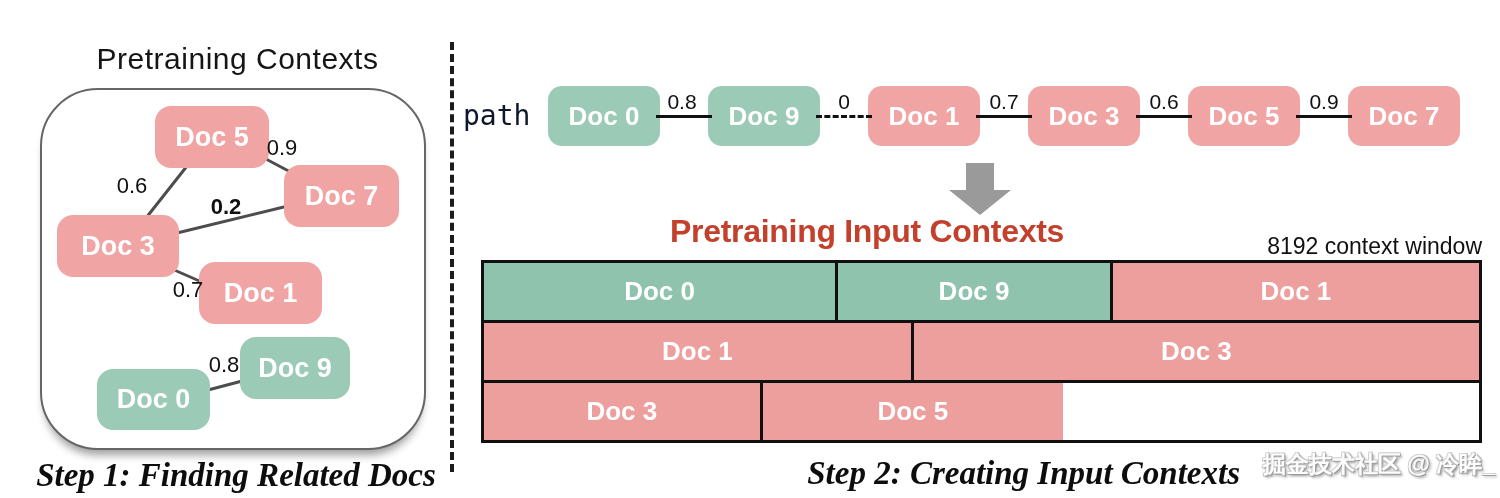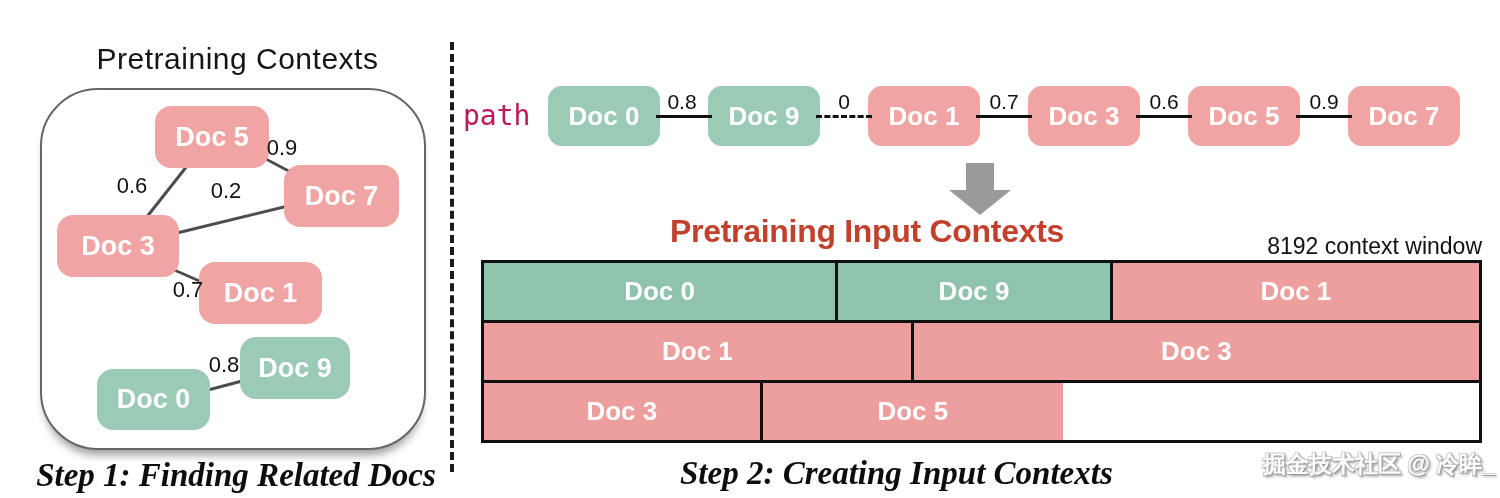--- a/index.html
+++ b/index.html
@@ -25,21 +25,21 @@
   .caption { font-family:Liberation Serif, serif; font-weight:bold;
              font-style:italic; font-size:33px; color:#0d0d0d; }
   .s1-caption { left:0; top:457px; width:472px; text-align:center; }
 
   
   .divider { left:450px; top:42px; height:430px; width:0;
              border-left:4px dashed #1c1c1c; }
 
   
   .path-label { left:463px; top:99px; font-family:"DejaVu Sans Mono", monospace;
-                font-size:28px; color:#be185d; }
+                font-size:28px; color:#0f172a; }
   .pnode { top:86px; width:112px; height:60px; border-radius:14px;
            position:absolute; display:flex; align-items:center; justify-content:center;
            color:#fff; font-size:26px; font-weight:bold; }
   .plink { top:115px; height:0; width:56px; position:absolute; }
   .plink.solid  { border-top:3.5px solid #111; }
   .plink.dashed { border-top:3.5px dashed #111; }
   .plink-label { top:90px; width:60px; position:absolute; text-align:center;
                  font-size:21px; color:#111; }
 
   .arrow-shaft { left:966px; top:163px; width:28px; height:27px; background:#9a9a9a; }
@@ -56,21 +56,21 @@
                border:3px solid #101010; display:flex; flex-direction:column; }
   .ctx-row { flex:1; display:flex; }
   .ctx-row:not(:last-child) { border-bottom:3px solid #101010; }
   .cell { display:flex; align-items:center; justify-content:center;
           color:#fff; font-size:26px; font-weight:bold; }
   .cell:not(:last-child) { border-right:3px solid #101010; }
   .cell.t-teal { background:#90c3ae; }
   .cell.t-pink { background:#ec9f9c; }
   .cell.grow { flex-grow:1; }
 
-  .s2-caption { left:680px; top:455px; width:580px; text-align:left; }
+  .s2-caption { left:660px; top:455px; width:580px; text-align:right; }
 
   .watermark { left:1205px; top:449px; width:290px; text-align:right;
                font-size:23px; font-weight:bold; color:#fdfdfd;
                text-shadow:1px 1px 0 #9a9a9a, -1px -1px 0 #d6d6d6,
                            1px -1px 0 #bdbdbd, -1px 1px 0 #bdbdbd, 2px 2px 3px #8d8d8d; }
 </style>
 </head>
 <body>
 
 <div class="abs s1-title">Pretraining Contexts</div>
@@ -86,21 +86,21 @@
 
   <div class="node pink" style="left:113px; top:16px;  width:114px; height:62px;">Doc 5</div>
   <div class="node pink" style="left:242px; top:75px;  width:115px; height:62px;">Doc 7</div>
   <div class="node pink" style="left:15px;  top:125px; width:122px; height:62px;">Doc 3</div>
   <div class="node pink" style="left:157px; top:172px; width:123px; height:62px;">Doc 1</div>
   <div class="node teal" style="left:198px; top:247px; width:110px; height:62px;">Doc 9</div>
   <div class="node teal" style="left:55px;  top:279px; width:113px; height:61px;">Doc 0</div>
 
   <div class="w-label" style="left:62px;  top:83px;">0.6</div>
   <div class="w-label" style="left:212px; top:45px;">0.9</div>
-  <div class="w-label" style="left:156px; top:88px;">0.2</div>
+  <div class="w-label" style="left:156px; top:104px;font-weight:bold;">0.2</div>
   <div class="w-label" style="left:118px; top:187px;">0.7</div>
   <div class="w-label" style="left:154px; top:262px;">0.8</div>
 </div>
 
 <div class="abs caption s1-caption">Step 1: Finding Related Docs</div>
 
 <div class="abs divider"></div>
 
 <div class="abs path-label">path</div>
 

